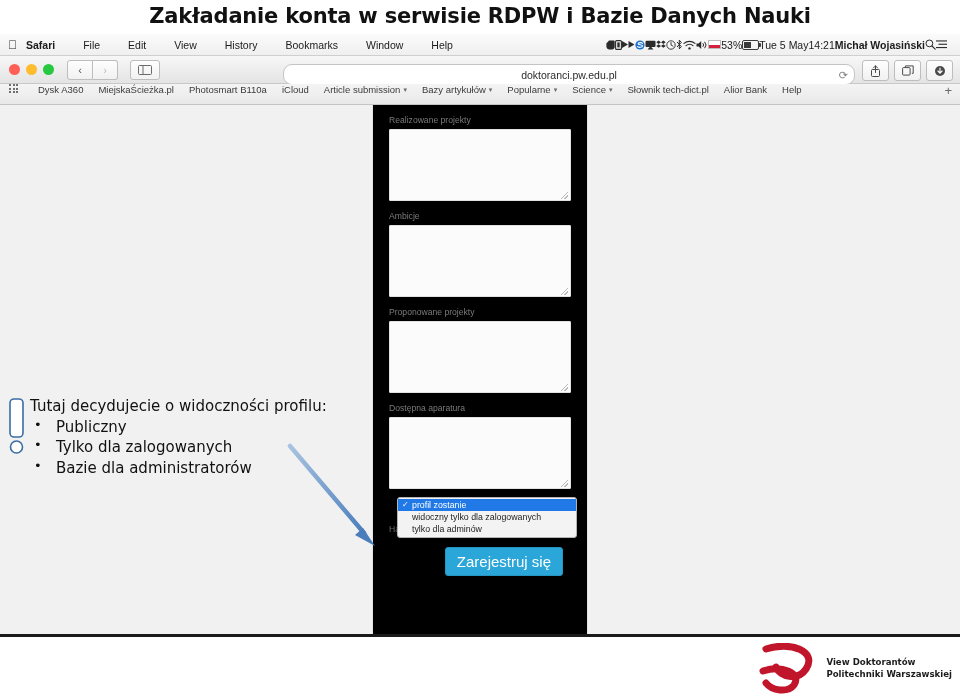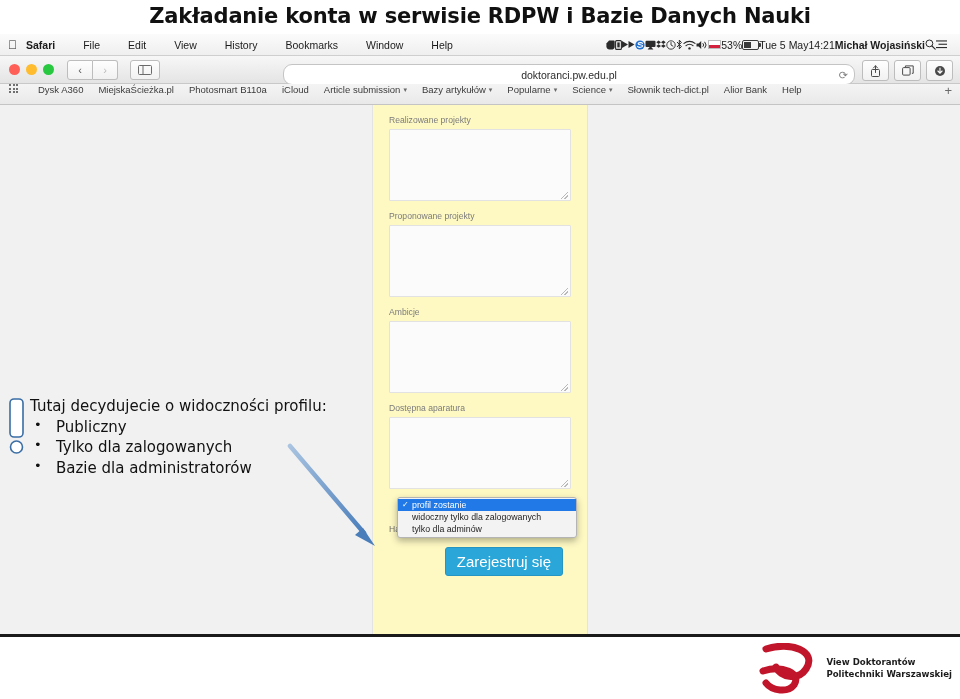--- a/index.html
+++ b/index.html
@@ -101,21 +101,21 @@
   .grid-ico{margin-left:9px;margin-right:20px;display:grid;grid-template-columns:repeat(3,2px);grid-template-rows:repeat(3,2px);gap:1.5px;}
   .grid-ico span{width:2px;height:2px;background:#6f6f6f;display:block;}
   .bm{margin-right:15px;white-space:nowrap;display:flex;align-items:center;gap:3px;}
   .bm .caret{font-size:7px;color:#6a6a6a;}
   .plus{position:absolute;right:8px;font-size:13px;color:#6a6a6a;line-height:1;}
 
   
   .page{position:relative;width:960px;height:531px;background:#f1f1f1;overflow:hidden;}
   .card{
     position:absolute;left:372px;top:0px;width:214px;height:531px;
-    background:#fef9c3;border-left:1px solid #e3e3e3;border-right:1px solid #e3e3e3;
+    background:#000000;border-left:1px solid #e3e3e3;border-right:1px solid #e3e3e3;
   }
   .card-inner{padding:10px 16px 0 16px;}
   .fgroup{margin-bottom:10px;}
   .flabel{font-size:8.6px;color:#7b7b7b;margin-bottom:4px;font-family:"Liberation Sans", sans-serif;}
   .ftext{
     width:100%;box-sizing:border-box;height:72px;background:#fbfbfb;
     border:1px solid #e2e2e2;border-radius:1px;position:relative;
   }
   .ftext .grip{
     position:absolute;right:2px;bottom:1px;width:7px;height:7px;
@@ -385,28 +385,28 @@
           <div class="card-inner">
 
             <div class="fgroup">
               <div class="flabel">Realizowane projekty</div>
               <div class="ftext">
                   <span class="grip"></span>
                 </div>
             </div>
 
             <div class="fgroup">
-              <div class="flabel">Proponowane projekty</div>
+              <div class="flabel">Ambicje</div>
               <div class="ftext">
                   <span class="grip"></span>
                 </div>
             </div>
 
             <div class="fgroup">
-              <div class="flabel">Ambicje</div>
+              <div class="flabel">Proponowane projekty</div>
               <div class="ftext">
                   <span class="grip"></span>
                 </div>
             </div>
 
             <div class="fgroup">
               <div class="flabel">Dostępna aparatura</div>
               <div class="ftext">
                   <span class="grip"></span>
                 </div>

